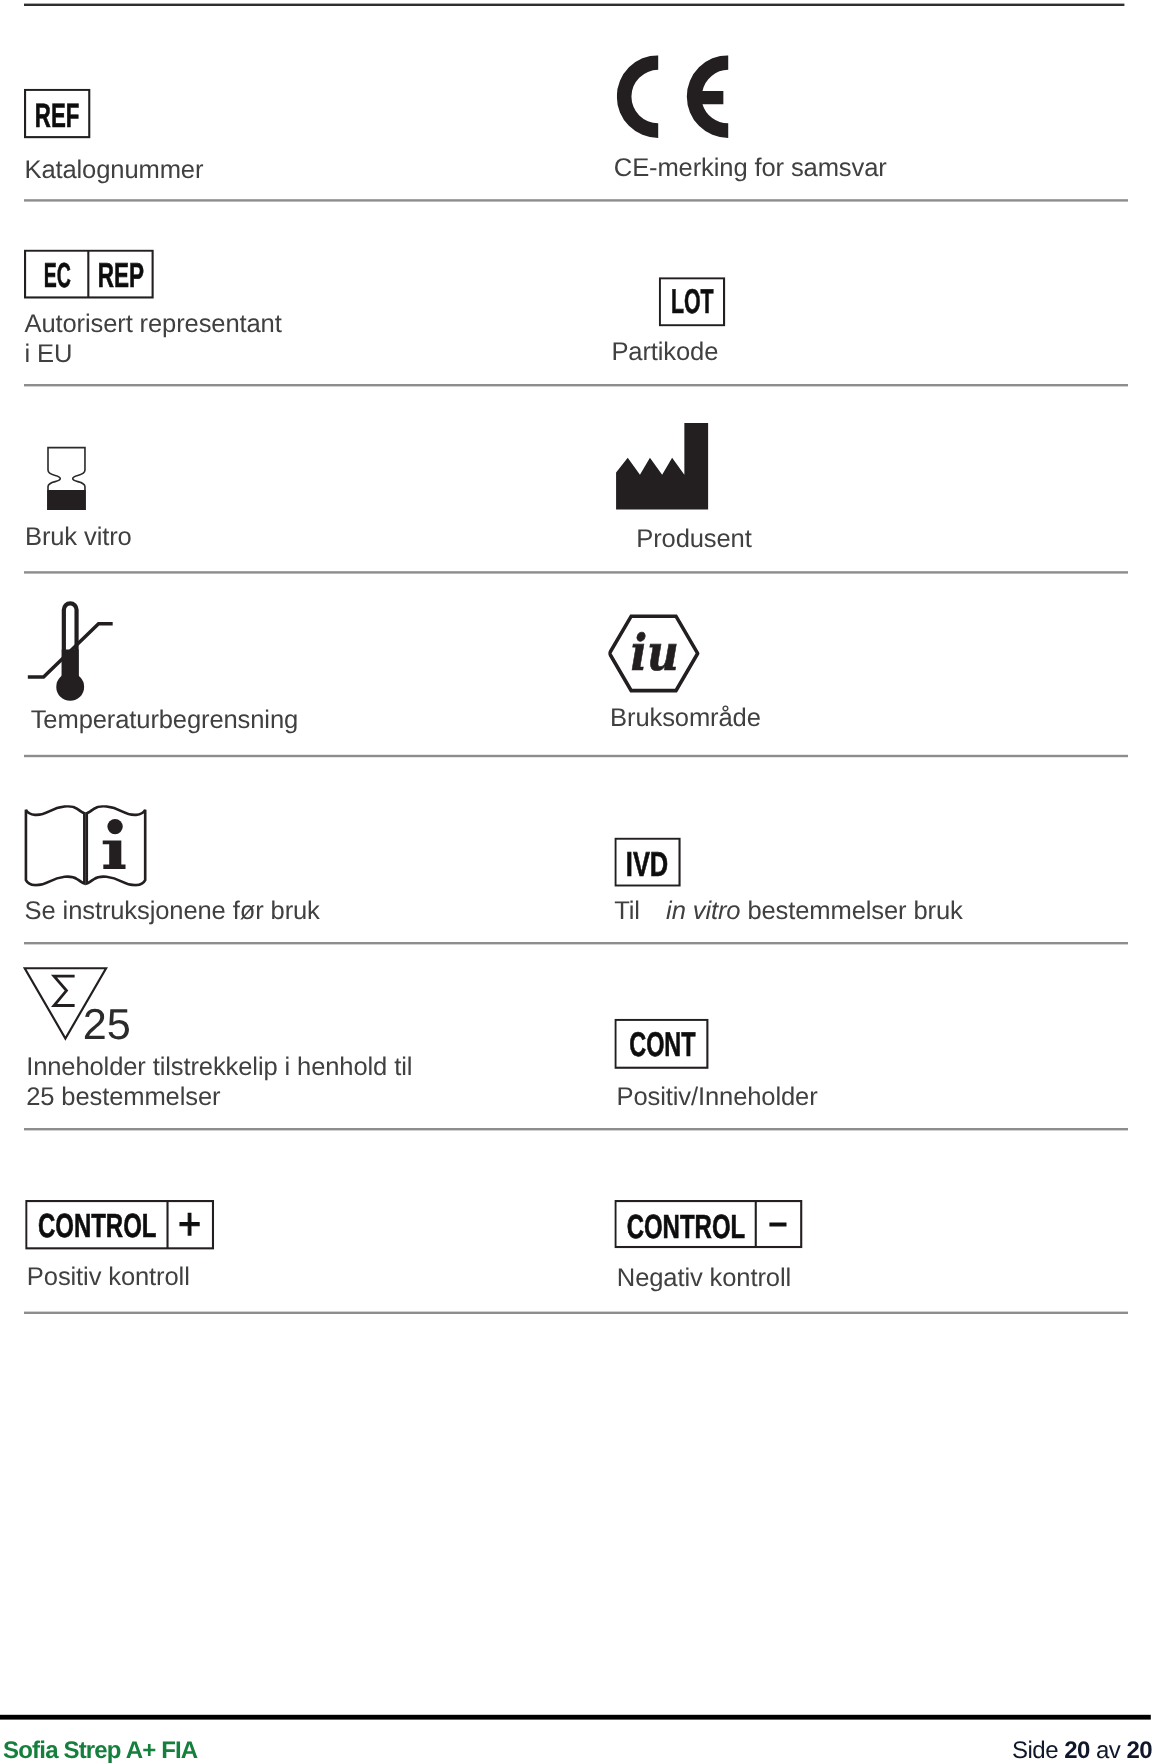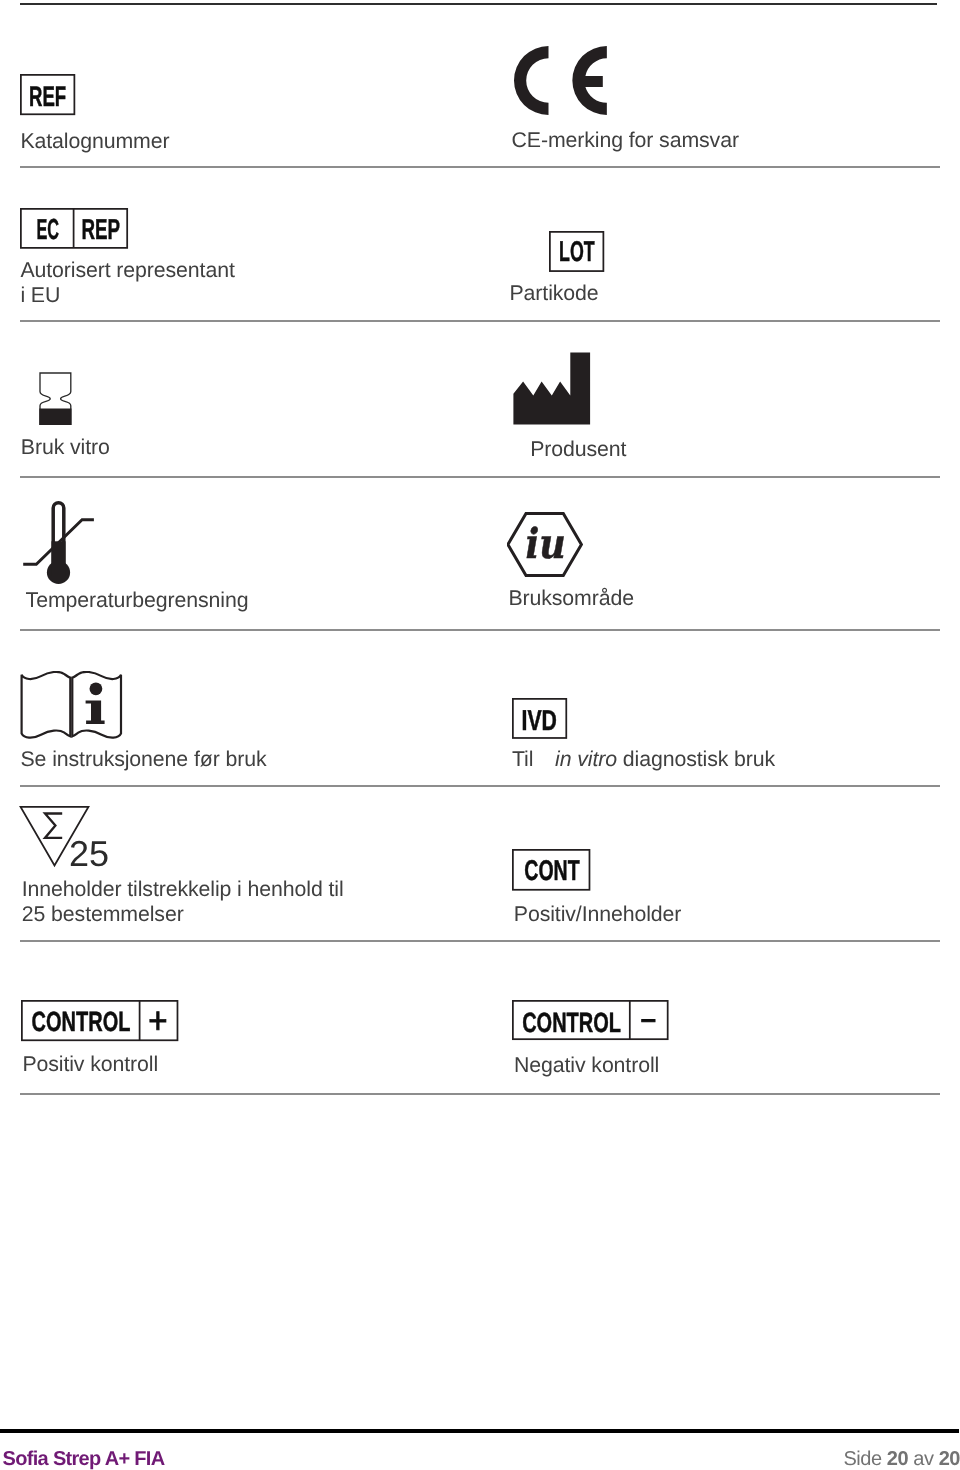--- a/index.html
+++ b/index.html
@@ -36,26 +36,26 @@
     stroke-width:0.5;
     paint-order:stroke fill;
   }
   .codebox text.sign { font-weight:normal; stroke-width:0.9; }
   .codebox rect.frame { fill:none; stroke:#231f20; stroke-width:1.75; }
   .codebox line.vdiv { stroke:#231f20; stroke-width:1.75; }
 
   .footer-rule { position:absolute; left:0; top:1428.6px; width:959px; height:4.2px; background:#000; }
   .footer-left {
     position:absolute; left:2.6px; top:1447.5px;
-    font-size:20px; line-height:22px; font-weight:bold; color:#701a75;
+    font-size:20px; line-height:22px; font-weight:bold; color:#15803d;
     letter-spacing:-0.69px; white-space:pre;
   }
   .footer-right {
     position:absolute; left:843.4px; top:1447.5px;
-    font-size:20px; line-height:22px; color:#737373;
+    font-size:20px; line-height:22px; color:#0f172a;
     letter-spacing:-0.44px; white-space:pre;
   }
   .footer-right b { font-weight:bold; }
 </style>
 </head>
 <body>
 
 <div class="page">
 
   <div class="rule top" style="top:3.3px"></div>
@@ -174,21 +174,21 @@
     </svg>
   </div>
   <div class="sym-label" style="left:20.5px; top:746.9px;">Se instruksjonene før bruk</div>
 
   <div class="codebox" style="left:512px; top:698px;">
     <svg width="56" height="41" viewBox="0 0 56 41" shape-rendering="geometricPrecision">
       <rect class="frame" x="0.88" y="0.88" width="53.4" height="39.1"></rect>
       <text x="27.2" y="31.6" text-anchor="middle" font-size="28.9" textLength="35.4" lengthAdjust="spacingAndGlyphs">IVD</text>
     </svg>
   </div>
-  <div class="sym-label" style="left:511.9px; top:747.0px;"><span>Til </span><em>in vitro</em><span> diagnostisk bruk</span></div>
+  <div class="sym-label" style="left:511.9px; top:747.0px;"><span>Til </span><em>in vitro</em><span> bestemmelser bruk</span></div>
 
   <div class="rule" style="top:784.9px"></div>
 
   <div class="icon" style="left:19px; top:803px;">
     <svg width="90" height="66" viewBox="0 0 90 66" shape-rendering="geometricPrecision">
       <path fill="none" stroke="#231f20" stroke-width="1.8" stroke-linejoin="miter" d="M1.6 3.9 H69.4 L35.5 62.4 Z"></path>
       <path fill="none" stroke="#231f20" stroke-width="2.33" stroke-linejoin="miter" stroke-linecap="butt" d="M43.2 10.5 H26.0 L36.4 22.5 L26.0 34.9 H43.2"></path>
       <text x="50" y="63" font-family="'Liberation Sans', sans-serif" font-size="36" fill="#2b2b2b">25</text>
     </svg>
   </div>

